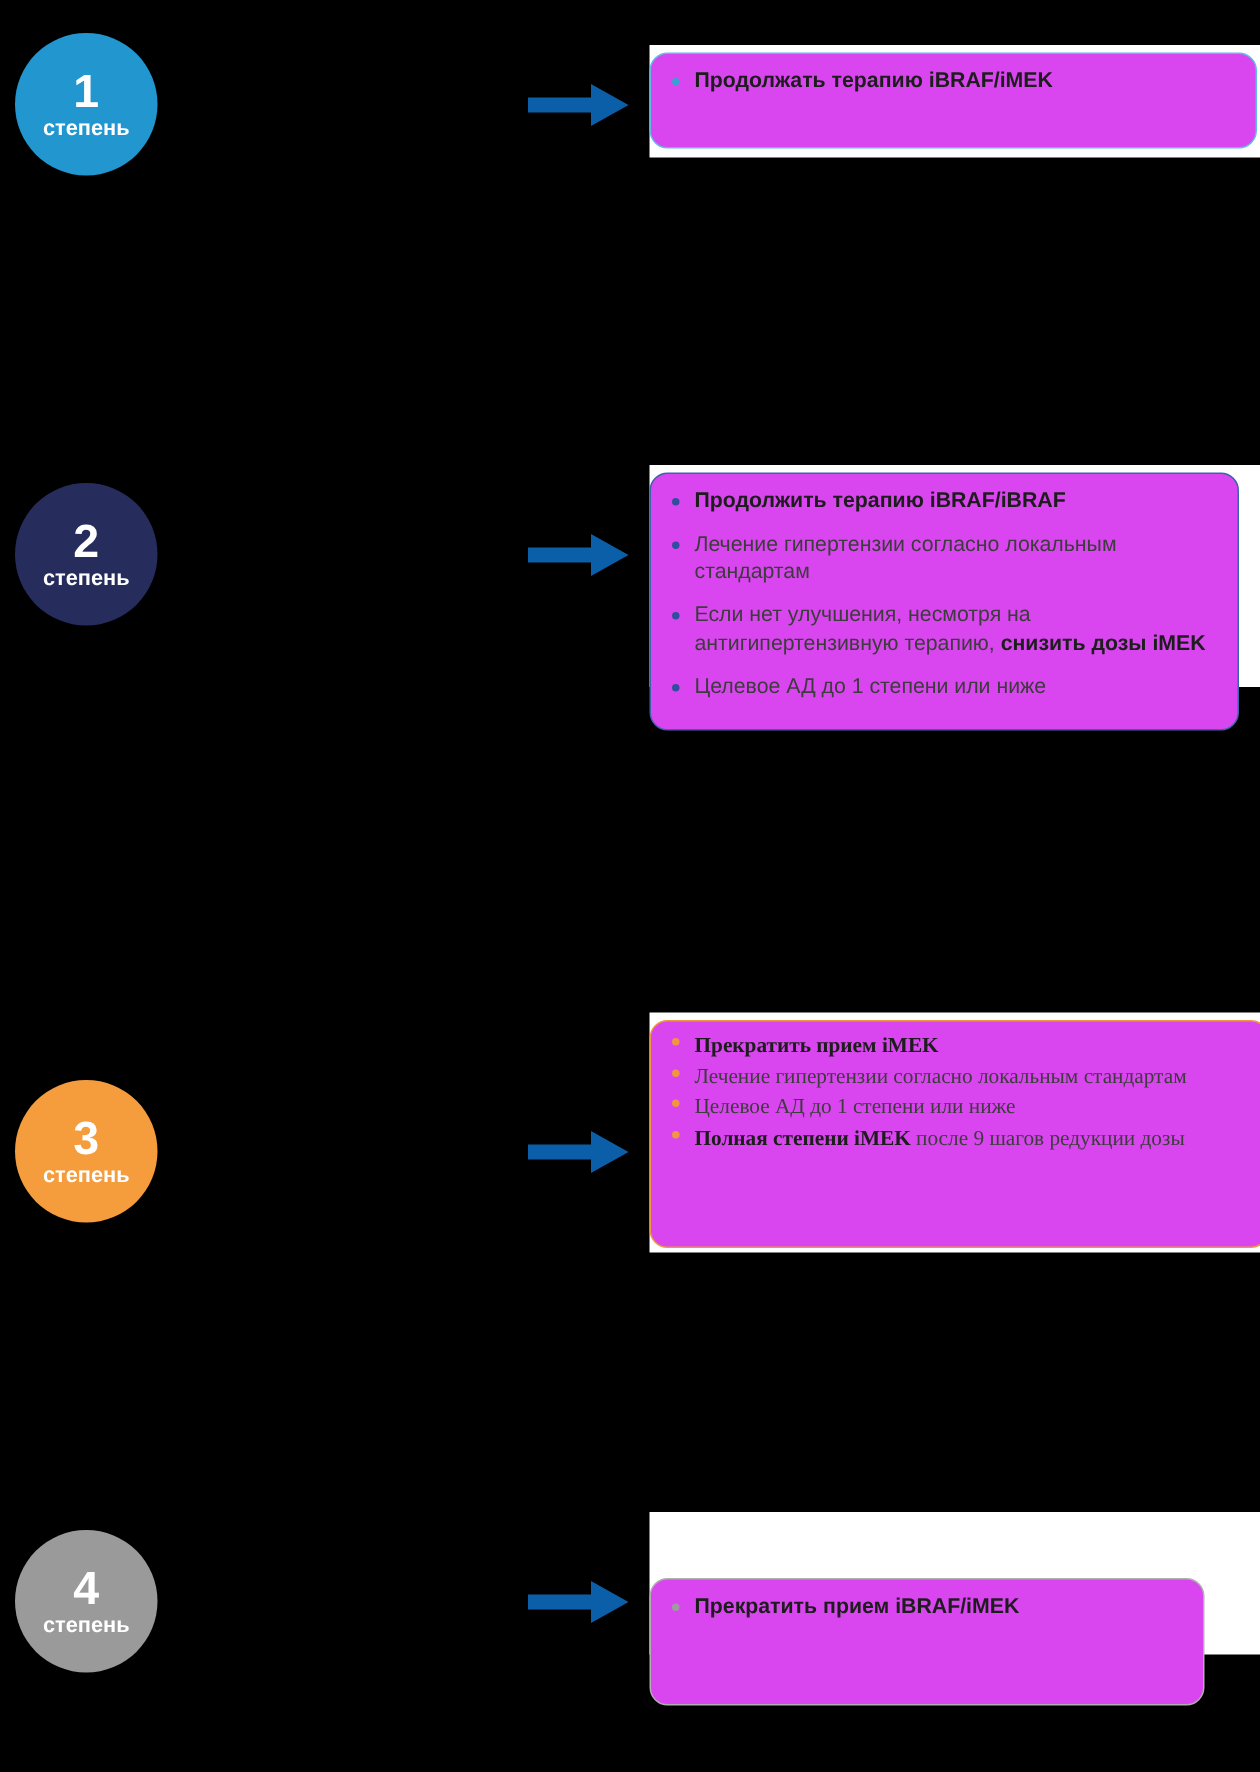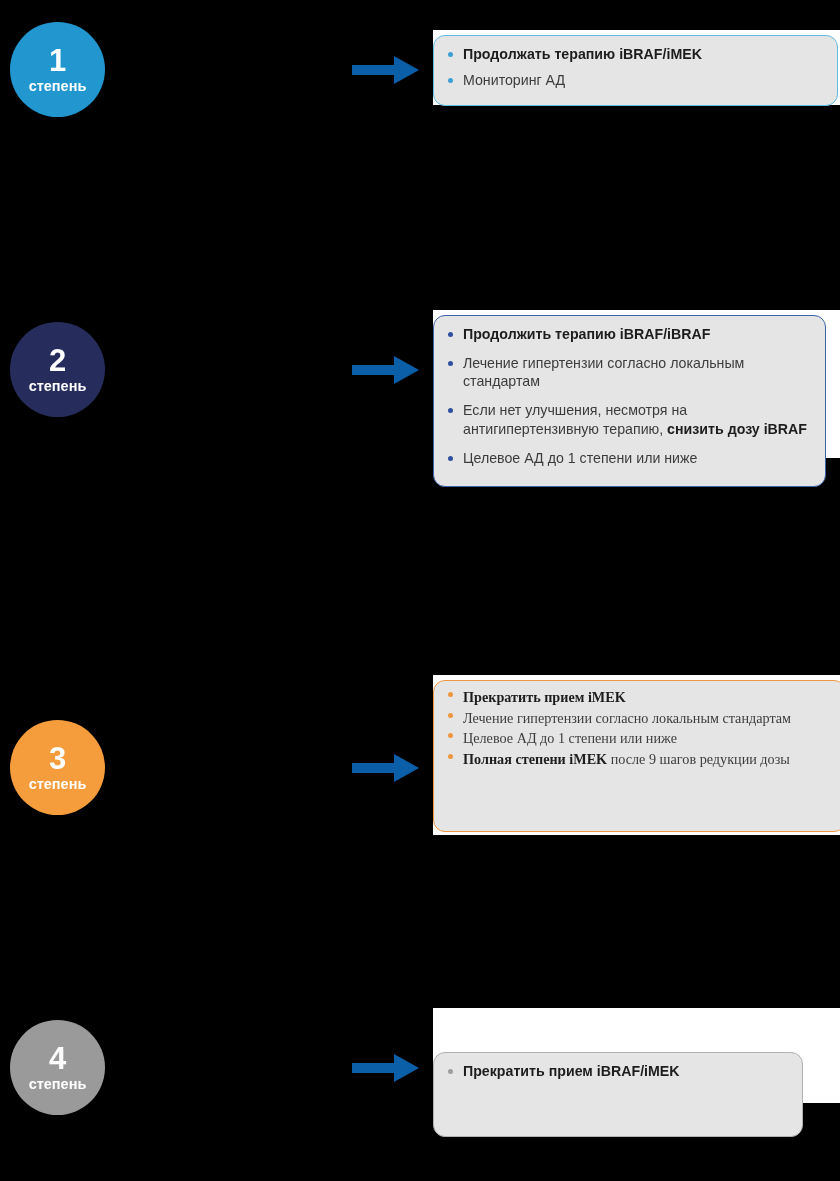--- a/index.html
+++ b/index.html
@@ -60,21 +60,21 @@
 
   
   .plate {
     position: absolute;
     background: #ffffff;
   }
 
   
   .card {
     position: absolute;
-    background: #e5e5e5;
+    background: #d946ef;
     border-radius: 12px;
     box-sizing: border-box;
     border: 1.6px solid #cccccc;
     padding: 9px 16px 9px 12px;
   }
   .card ul {
     list-style: none;
     margin: 0;
     padding: 0;
   }
@@ -128,23 +128,20 @@
       <path d="M0 12 H42 V3 L67 17 L42 31 V22 H0 Z" fill="#0b5ea8"></path>
     </svg>
   </div>
 
   <div class="plate" style="left:433px;top:30px;width:407px;height:75px;"></div>
   <div class="card card-1" style="left:433px;top:35px;width:405px;min-height:64px;">
     <ul>
       <li>
         <b>Продолжать терапию iBRAF/iMEK</b><span></span>
       </li>
-      <li>
-        <span>Мониторинг АД</span>
-      </li>
     </ul>
   </div>
 </div>
 
 <div class="row" style="top:300px;height:180px;">
   <div class="grade-circle" style="top:22px;background:#262d5c;">
     <span class="grade-number">2</span>
     <span class="grade-word">степень</span>
   </div>
 
@@ -157,21 +154,21 @@
   <div class="plate" style="left:433px;top:10px;width:407px;height:148px;"></div>
   <div class="card card-2" style="left:433px;top:15px;width:393px;min-height:138px;">
     <ul>
       <li>
         <b>Продолжить терапию iBRAF/iBRAF</b>
       </li>
       <li>
         <span>Лечение гипертензии согласно локальным стандартам</span>
       </li>
       <li>
-        <span>Если нет улучшения, несмотря на антигипертензивную терапию, </span><b>снизить дозу iBRAF</b>
+        <span>Если нет улучшения, несмотря на антигипертензивную терапию, </span><b>снизить дозы iMEK</b>
       </li>
       <li>
         <span>Целевое АД до 1 степени или ниже</span>
       </li>
     </ul>
   </div>
 </div>
 
 <div class="row" style="top:660px;height:200px;">
   <div class="grade-circle" style="top:60px;background:#f59c3c;">

